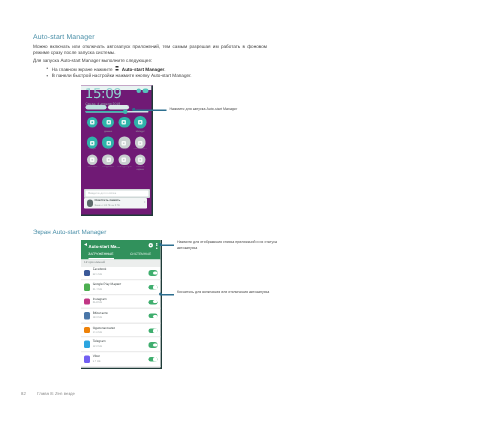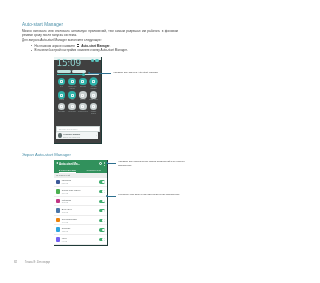--- a/index.html
+++ b/index.html
@@ -121,21 +121,21 @@
   .footer .pg { display: inline-block; width: 10px; }
   .footer .ch { display: inline-block; }
 
   
   .phone1 {
     position: absolute;
     left: 54px;
     top: 57px;
     width: 47px;
     height: 86px;
-    background: #404040;
+    background: #701a75;
     border-right: 1.6px solid #1f3b38;
     border-bottom: 1.2px solid #1f3b38;
     overflow: hidden;
   }
   .p1-status {
     position: absolute; left:0; top:0; width:100%; height:3px;
     background: #e9f3f2;
   }
   .p1-clock {
     position: absolute;

